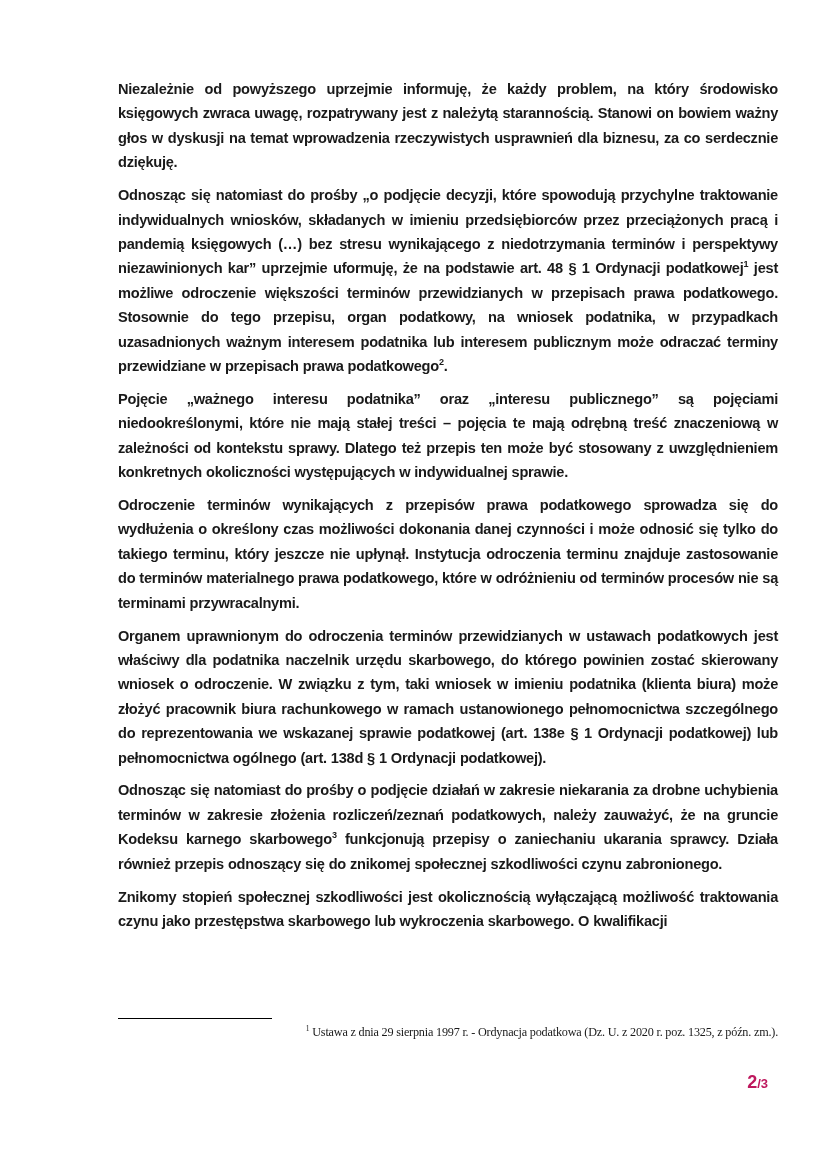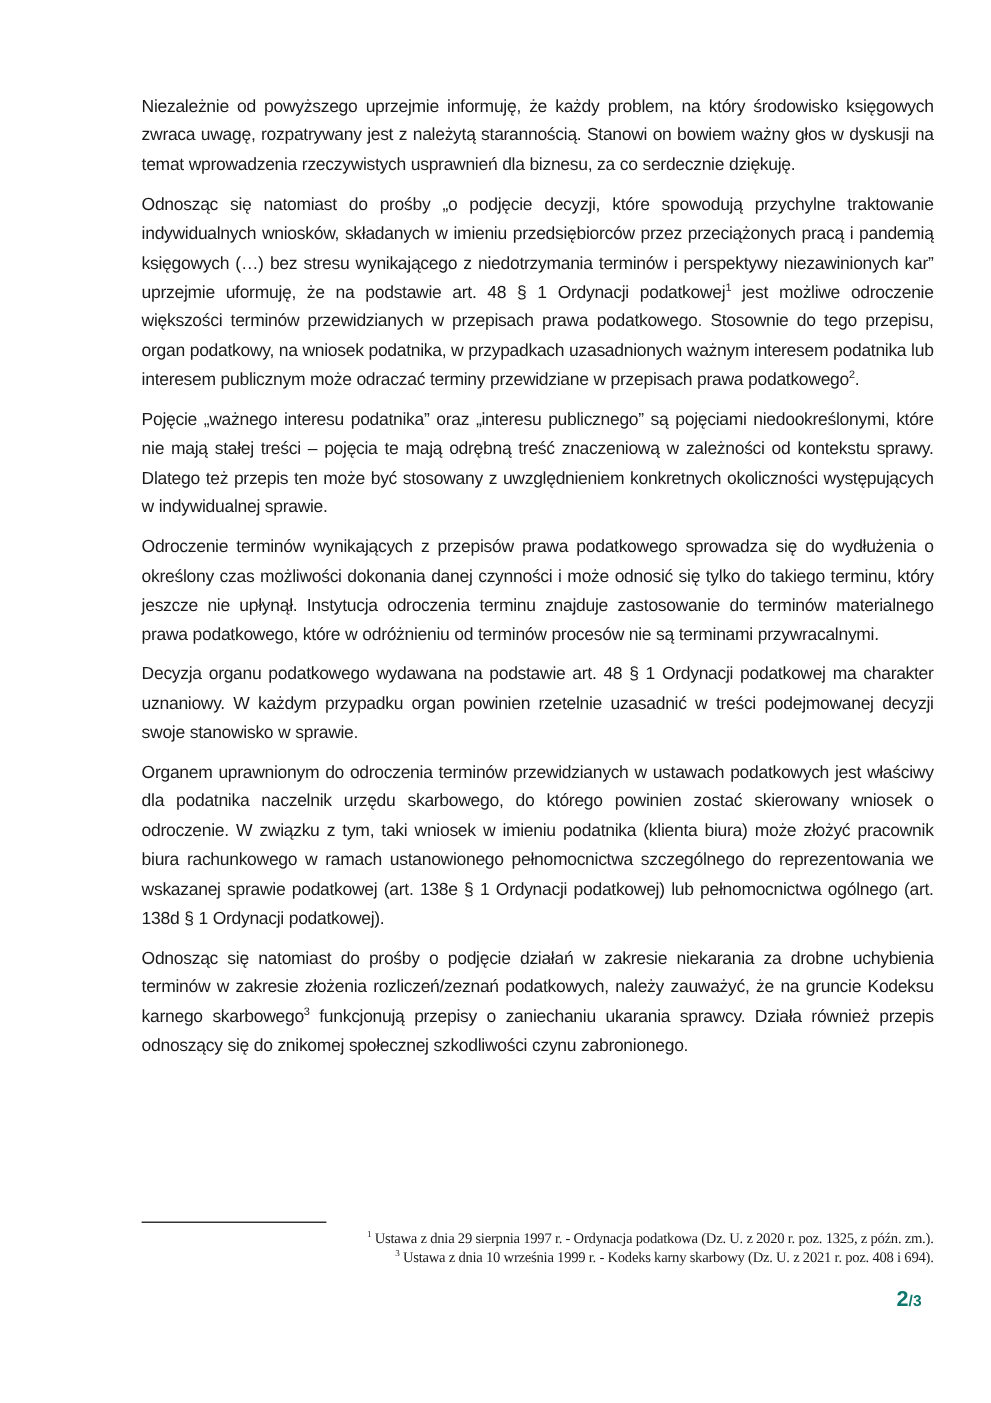--- a/index.html
+++ b/index.html
@@ -22,20 +22,21 @@
     }
     .para {
       font-family: "Liberation Sans", sans-serif;
       font-size: 14.6px;
       line-height: 24.4px;
       text-align: justify;
       margin: 0 0 8.5px 0;
       letter-spacing: -0.25px;
       word-spacing: 0.2px;
       transform-origin: left top;
+      font-weight: bold;
     }
     .para sup, .fn sup {
       font-size: 0.62em;
       line-height: 0;
       vertical-align: super;
     }
     .fn-sep {
       position: absolute;
       left: 118px;
       top: 1018px;
@@ -55,21 +56,21 @@
       line-height: 16px;
       margin: 0;
       letter-spacing: -0.2px;
       text-align: right;
     }
     .page-num {
       position: absolute;
       right: 58px;
       top: 1072px;
       font-family: "Liberation Sans", sans-serif;
-      color: #0f766e;
+      color: #be185d;
     }
     .page-num .cur {
       font-weight: bold;
       font-size: 18px;
     }
     .page-num .tot {
       font-weight: bold;
       font-size: 13px;
     }
   </style>
@@ -78,28 +79,27 @@
 
 <div class="page">
   <p class="para">Niezależnie od powyższego uprzejmie informuję, że każdy problem, na który środowisko księgowych zwraca uwagę, rozpatrywany jest z należytą starannością. Stanowi on bowiem ważny głos w dyskusji na temat wprowadzenia rzeczywistych usprawnień dla biznesu, za co serdecznie dziękuję.</p>
 
   <p class="para"><span>Odnosząc się natomiast do prośby „o podjęcie decyzji, które spowodują przychylne traktowanie indywidualnych wniosków, składanych w imieniu przedsiębiorców przez przeciążonych pracą i pandemią księgowych (…) bez stresu wynikającego z niedotrzymania terminów i perspektywy niezawinionych kar” uprzejmie uformuję, że na podstawie art. 48 § 1 Ordynacji podatkowej</span><sup>1</sup><span> jest możliwe odroczenie większości terminów przewidzianych w przepisach prawa podatkowego. Stosownie do tego przepisu, organ podatkowy, na wniosek podatnika, w przypadkach uzasadnionych ważnym interesem podatnika lub interesem publicznym może odraczać terminy przewidziane w przepisach prawa podatkowego</span><sup>2</sup><span>.</span></p>
 
   <p class="para">Pojęcie „ważnego interesu podatnika” oraz „interesu publicznego” są pojęciami niedookreślonymi, które nie mają stałej treści – pojęcia te mają odrębną treść znaczeniową w zależności od kontekstu sprawy. Dlatego też przepis ten może być stosowany z uwzględnieniem konkretnych okoliczności występujących w indywidualnej sprawie.</p>
 
   <p class="para">Odroczenie terminów wynikających z przepisów prawa podatkowego sprowadza się do wydłużenia o określony czas możliwości dokonania danej czynności i może odnosić się tylko do takiego terminu, który jeszcze nie upłynął. Instytucja odroczenia terminu znajduje zastosowanie do terminów materialnego prawa podatkowego, które w odróżnieniu od terminów procesów nie są terminami przywracalnymi.</p>
 
-  <p class="para">Decyzja organu podatkowego wydawana na podstawie art. 48 § 1 Ordynacji podatkowej ma charakter uznaniowy. W każdym przypadku organ powinien rzetelnie uzasadnić w treści podejmowanej decyzji swoje stanowisko w sprawie.</p>
 
   <p class="para">Organem uprawnionym do odroczenia terminów przewidzianych w ustawach podatkowych jest właściwy dla podatnika naczelnik urzędu skarbowego, do którego powinien zostać skierowany wniosek o odroczenie. W związku z tym, taki wniosek w imieniu podatnika (klienta biura) może złożyć pracownik biura rachunkowego w ramach ustanowionego pełnomocnictwa szczególnego do reprezentowania we wskazanej sprawie podatkowej (art. 138e § 1 Ordynacji podatkowej) lub pełnomocnictwa ogólnego (art. 138d § 1 Ordynacji podatkowej).</p>
 
   <p class="para"><span>Odnosząc się natomiast do prośby o podjęcie działań w zakresie niekarania za drobne uchybienia terminów w zakresie złożenia rozliczeń/zeznań podatkowych, należy zauważyć, że na gruncie Kodeksu karnego skarbowego</span><sup>3</sup><span> funkcjonują przepisy o zaniechaniu ukarania sprawcy. Działa również przepis odnoszący się do znikomej społecznej szkodliwości czynu zabronionego.</span></p>
 
+  <p class="para">Znikomy stopień społecznej szkodliwości jest okolicznością wyłączającą możliwość traktowania czynu jako przestępstwa skarbowego lub wykroczenia skarbowego. O kwalifikacji</p>
 </div>
 
 <div class="fn-sep"></div>
 
 <div class="footnotes">
   <p class="fn"><sup>1</sup><span> Ustawa z dnia 29 sierpnia 1997 r. - Ordynacja podatkowa (Dz. U. z 2020 r. poz. 1325, z późn. zm.).</span></p>
-  <p class="fn"><sup>3</sup><span> Ustawa z dnia 10 września 1999 r. - Kodeks karny skarbowy (Dz. U. z 2021 r. poz. 408 i 694).</span></p>
 </div>
 
 <div class="page-num"><span class="cur">2</span><span class="tot">/3</span></div>
 
 </body></html>

